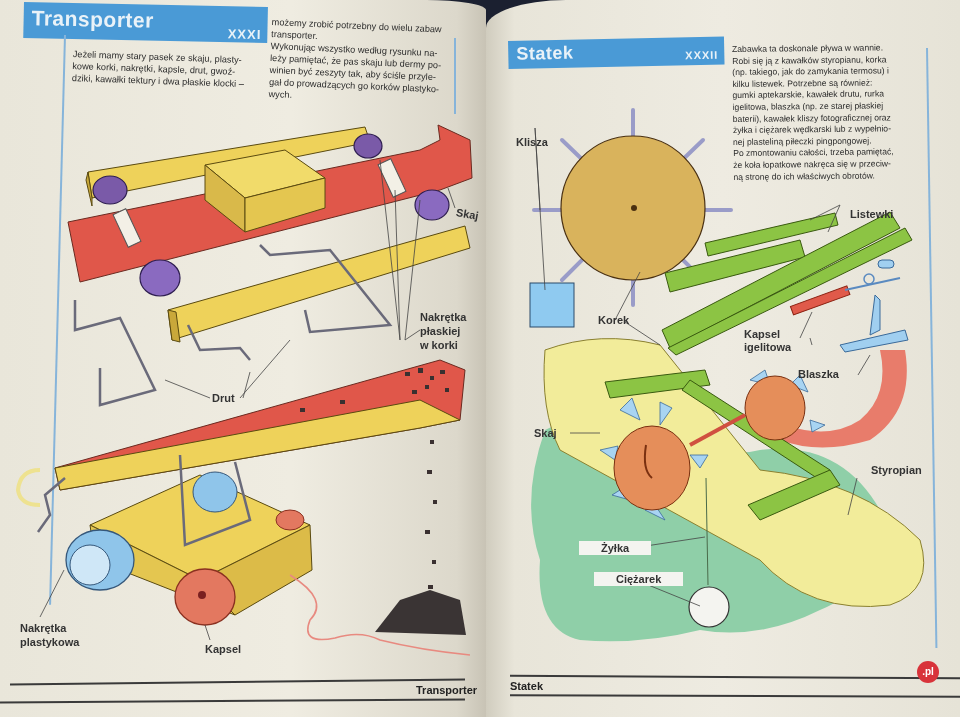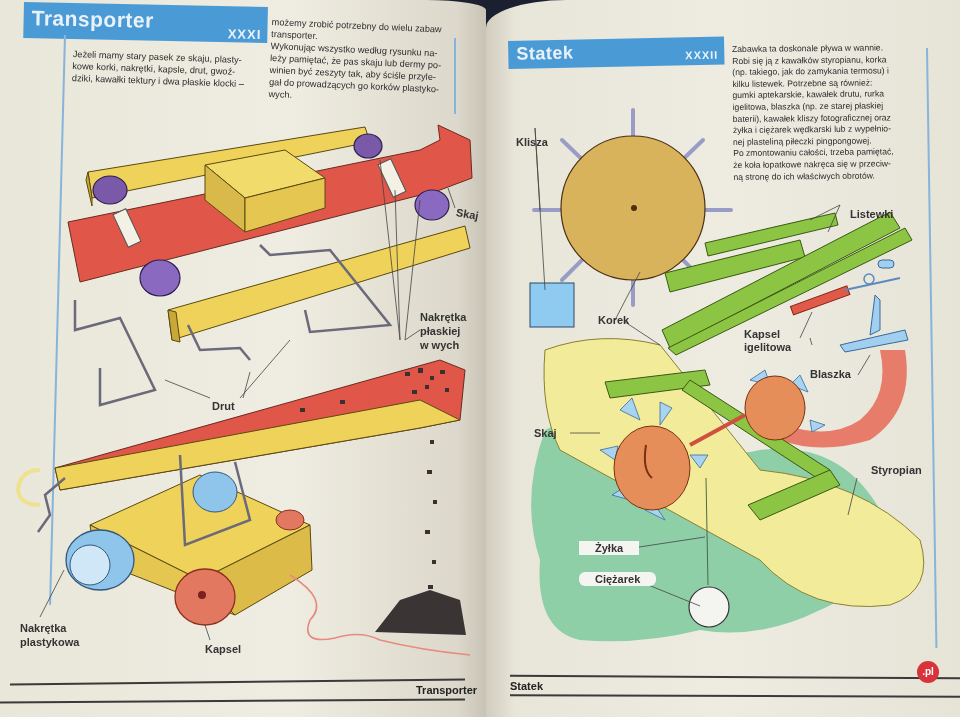--- a/index.html
+++ b/index.html
@@ -8,21 +8,21 @@
   .page{position:absolute;top:0;height:717px;background:#ebe8dc;}
   .page.left{left:0;width:486px;background:linear-gradient(90deg,#e9e6da 0%,#efece1 60%,#dcd8cb 94%,#c8c3b5 100%);border-top-right-radius:60px 10px;}
   .page.right{left:486px;width:474px;background:linear-gradient(90deg,#d0ccbe 0%,#e8e5d9 6%,#eeebe1 50%,#e6e3d7 100%);border-top-left-radius:80px 28px;}
   .title-bar{position:absolute;background:#4a9ad6;color:#e9f2f8;font-weight:bold;}
   .title-bar .name{position:absolute;left:8px;font-size:21px;letter-spacing:0.5px;}
   .title-bar .num{position:absolute;right:6px;font-size:13px;letter-spacing:1px;}
   .vline{position:absolute;width:2px;background:#86b4da;}
   .txt{position:absolute;font-size:9.2px;line-height:12px;color:#2c2c2c;}
   .txt p{margin:0;}
   .lbl{position:absolute;font-size:11px;font-weight:bold;color:#333;white-space:nowrap;}
-  .lbl.box{background:#f4f4f0;padding:1px 16px;}
+  .lbl.box{background:#f4f4f0;padding:1px 22px;}
   .footer-line{position:absolute;height:2px;background:#3a3a3a;}
   .footer-text{position:absolute;font-size:11px;font-weight:bold;color:#222;}
   svg{position:absolute;}
   .watermark{position:absolute;left:770px;top:666px;font-size:26px;font-weight:bold;color:rgba(255,255,255,0.85);letter-spacing:-0.5px;text-shadow:0 0 2px rgba(0,0,0,0.15);}
   .wm-badge{position:absolute;left:917px;top:661px;width:22px;height:22px;border-radius:50%;background:#d8333a;color:#fff;font-size:10px;font-weight:bold;text-align:center;line-height:22px;}
 </style>
 </head>
 <body>
 
 <div class="spread">
@@ -130,23 +130,23 @@
       <g stroke="#444" stroke-width="0.8">
         <line x1="64" y1="570" x2="40" y2="617"></line>
         <line x1="205" y1="625" x2="210" y2="640"></line>
       </g>
     </svg>
 
     <div class="lbl" style="left:456px;top:208px;transform:rotate(10deg);">Skaj</div>
     <div class="lbl" style="left:420px;top:310px;line-height:14px;">
       <div>Nakrętka</div>
       <div>płaskiej</div>
-      <div>w wych</div>
-    </div>
-    <div class="lbl" style="left:212px;top:392px;margin-top:8px;">Drut</div>
+      <div>w korki</div>
+    </div>
+    <div class="lbl" style="left:212px;top:392px;">Drut</div>
     <div class="lbl" style="left:20px;top:621px;line-height:14px;">
       <div>Nakrętka</div>
       <div>plastykowa</div>
     </div>
     <div class="lbl" style="left:205px;top:643px;">Kapsel</div>
 
     <div class="footer-line" style="left:10px;top:681px;width:455px;transform:rotate(-0.6deg);"></div>
     <div class="footer-text" style="left:416px;top:684px;">Transporter</div>
     <div class="footer-line" style="left:0px;top:700px;width:465px;transform:rotate(-0.4deg);"></div>
   </div>
@@ -253,25 +253,25 @@
       </g>
     </svg>
 
     <div class="lbl" style="left:30px;top:116px;margin-top:20px;">Klisza</div>
     <div class="lbl" style="left:364px;top:208px;">Listewki</div>
     <div class="lbl" style="left:112px;top:314px;">Korek</div>
     <div class="lbl" style="left:258px;top:328px;line-height:13px;">
       <div>Kapsel</div>
       <div>igelitowa</div>
     </div>
-    <div class="lbl" style="left:324px;top:368px;">Blaszka</div>
+    <div class="lbl" style="left:312px;top:368px;">Blaszka</div>
     <div class="lbl" style="left:48px;top:427px;">Skaj</div>
     <div class="lbl" style="left:385px;top:464px;">Styropian</div>
     <div class="lbl box" style="left:93px;top:541px;">Żyłka</div>
-    <div class="lbl box" style="left:93px;top:572px;border-radius:6px;">Ciężarek</div>
+    <div class="lbl box" style="left:108px;top:572px;">Ciężarek</div>
 
     <div class="footer-line" style="left:24px;top:676px;width:450px;transform:rotate(0.3deg);"></div>
     <div class="footer-text" style="left:24px;top:680px;">Statek</div>
     <div class="footer-line" style="left:24px;top:695px;width:450px;transform:rotate(0.2deg);"></div>
   </div>
 
   <div class="wm-badge">.pl</div>
 </div>
 
 </body></html>

